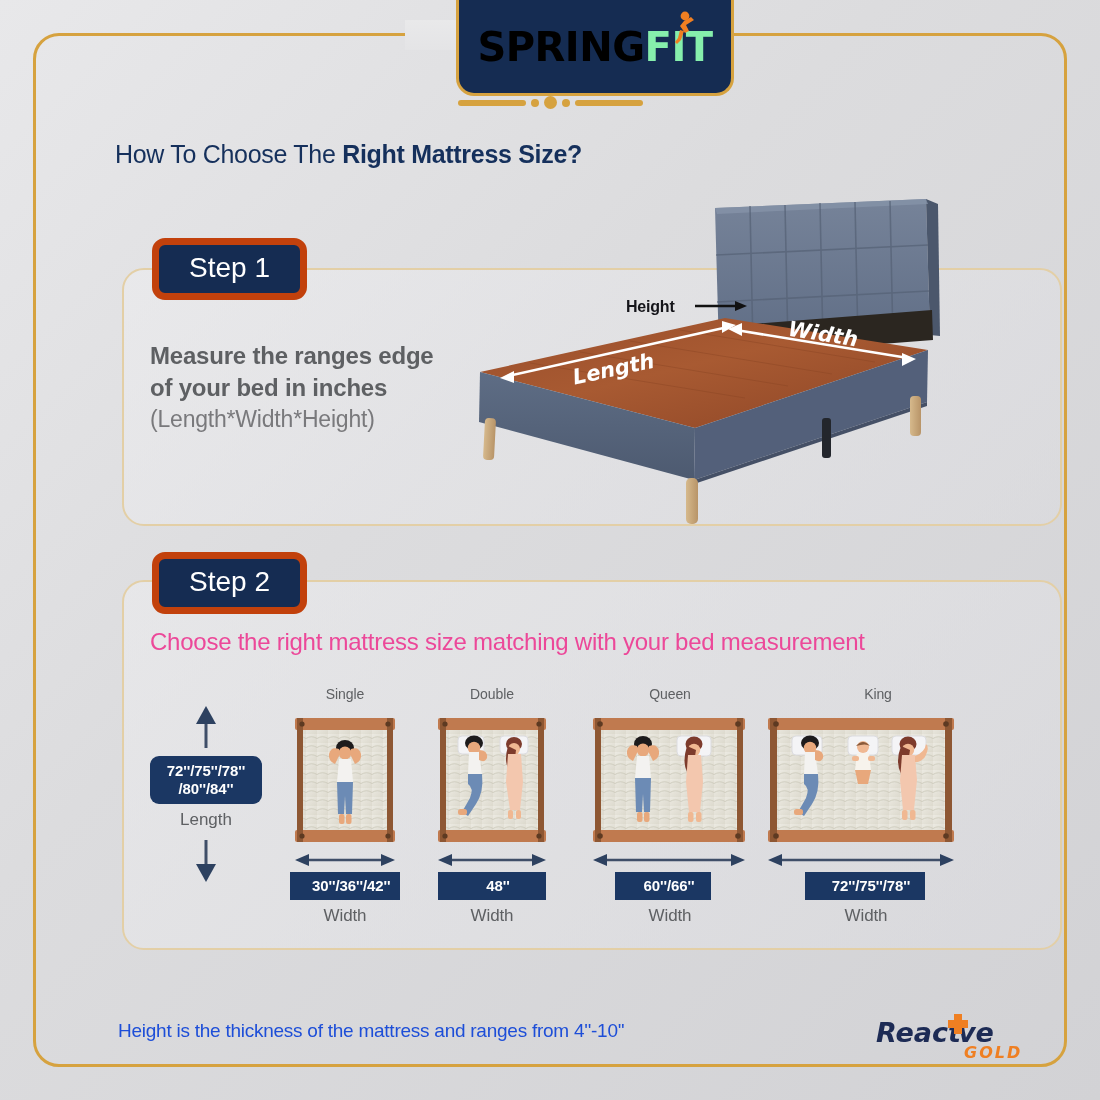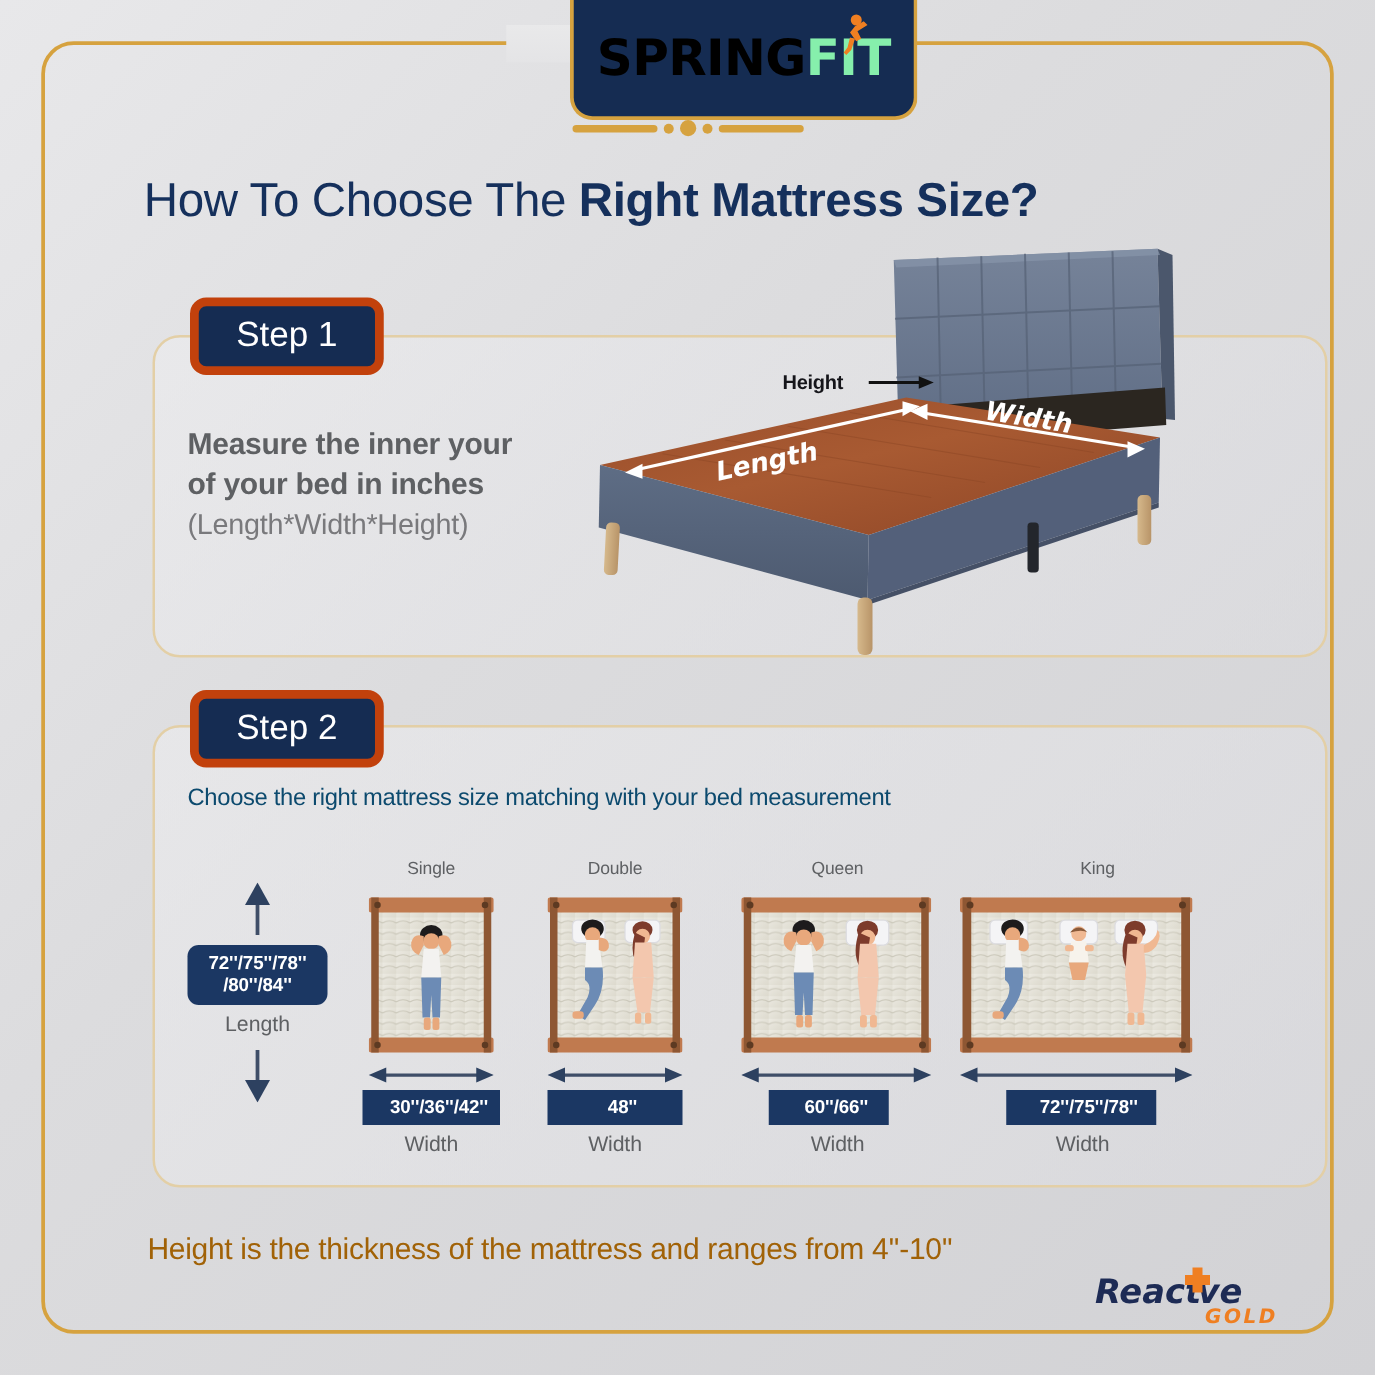--- a/index.html
+++ b/index.html
@@ -56,21 +56,21 @@
     display: flex; align-items: center; justify-content: center;
     gap: 5px; z-index: 5;
   }
   .logo-dots .dot { width: 8px; height: 8px; border-radius: 50%; background:#d6a23f; }
   .logo-dots .dot.big { width: 13px; height: 13px; }
   .logo-dots .bar { width: 68px; height: 6px; background:#d6a23f; border-radius: 3px; }
 
   
   .headline {
     position: absolute; left: 115px; top: 140px;
-    font-size: 38px; color: #15305c; letter-spacing: -0.3px;
+    font-size: 25px; color: #15305c; letter-spacing: -0.3px;
     white-space: nowrap;
   }
   .headline .strong { font-weight: bold; }
 
   
   .step-card {
     position: absolute;
     border: 2px solid #e3cfa6;
     border-radius: 22px;
     background: linear-gradient(135deg, rgba(238,238,240,.55) 0%, rgba(222,222,226,.45) 100%);
@@ -113,21 +113,21 @@
   .lbl-height {
     position: absolute; left: 626px; top: 298px;
     font-size: 16px; font-weight: bold; color: #15151a;
     letter-spacing: -0.2px; z-index: 3;
   }
   .height-arrow { position: absolute; left: 693px; top: 299px; z-index: 3; }
 
   
   .s2-text {
     position: absolute; left: 150px; top: 626px; width: 730px;
-    font-size: 19px; color: #0c4a6e; line-height: 1.35;
+    font-size: 24px; color: #ec4899; line-height: 1.35;
     letter-spacing: -0.25px;
   }
 
   .size-row { position: absolute; left: 150px; top: 690px; width: 820px; height: 250px; }
 
   .size-name {
     position: absolute; font-size: 14px; color: #5e6063; text-align: center;
     letter-spacing: -0.1px;
   }
 
@@ -162,22 +162,22 @@
     letter-spacing: -0.1px;
   }
   .len-cap {
     position: absolute; left: 0px; top: 98px; width: 112px;
     text-align: center; font-size: 17px; color: #5e6063;
   }
   .len-arrow { position: absolute; left: 44px; }
 
   
   .footer-note {
-    position: absolute; left: 118px; top: 986px;
-    font-size: 24px; color: #a16207; letter-spacing: -0.25px;
+    position: absolute; left: 118px; top: 1020px;
+    font-size: 19px; color: #1d4ed8; letter-spacing: -0.25px;
   }
 
   .reactive-logo { position: absolute; left: 876px; top: 1012px; width: 166px; height: 52px; }
 </style>
 </head>
 <body>
 
 <div class="outer-frame"></div>
 <div class="frame-gap"></div>
 
@@ -204,21 +204,21 @@
 
 <div class="headline">
   <span>How To Choose The </span><span class="strong">Right Mattress Size?</span>
 </div>
 
 <div class="step-card" id="card-1"></div>
 <div class="step-badge" id="badge-1">Step 1</div>
 
 <div class="s1-text">
   <div class="s1-bold">
-    <span>Measure the inner your</span><br>
+    <span>Measure the ranges edge</span><br>
     <span>of your bed in inches</span>
   </div>
   <div class="s1-sub">(Length*Width*Height)</div>
 </div>
 
 <div class="bed-stage">
   <svg class="bed-svg" viewBox="0 0 510 340">
     <defs>
       <linearGradient id="hbGrad" x1="0" y1="0" x2="0" y2="1">
         <stop offset="0%" stop-color="#768399"></stop>

